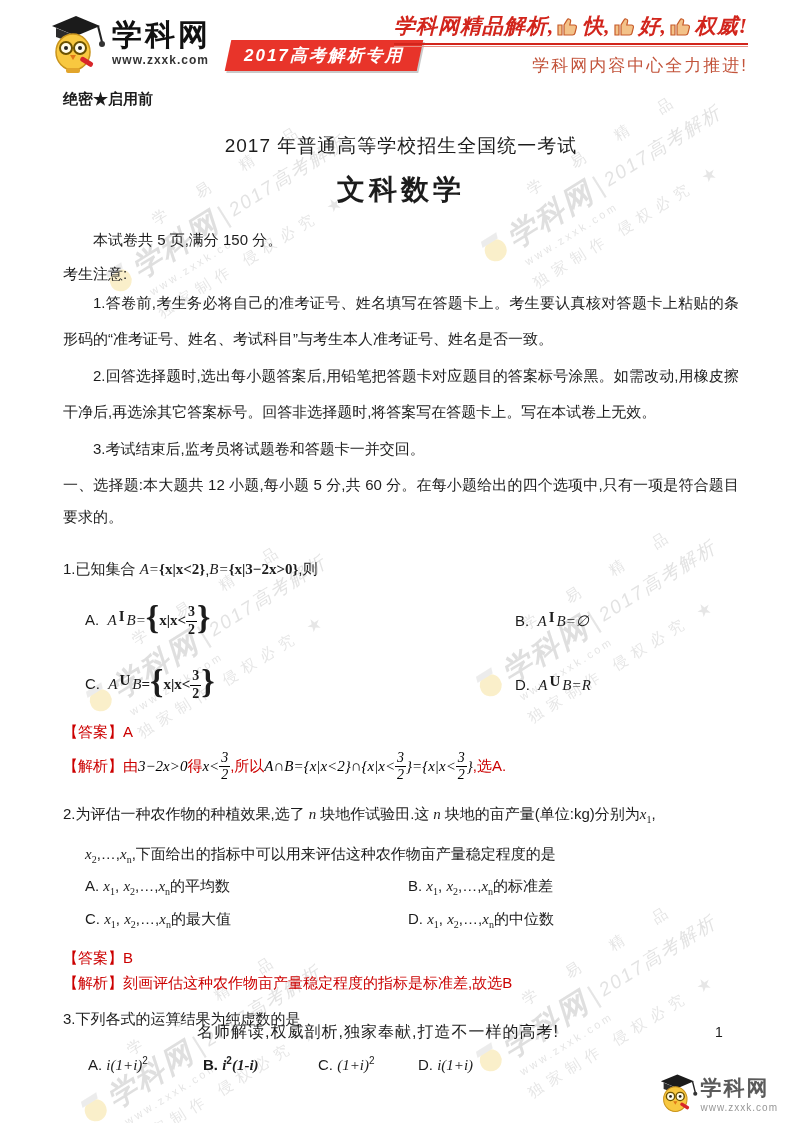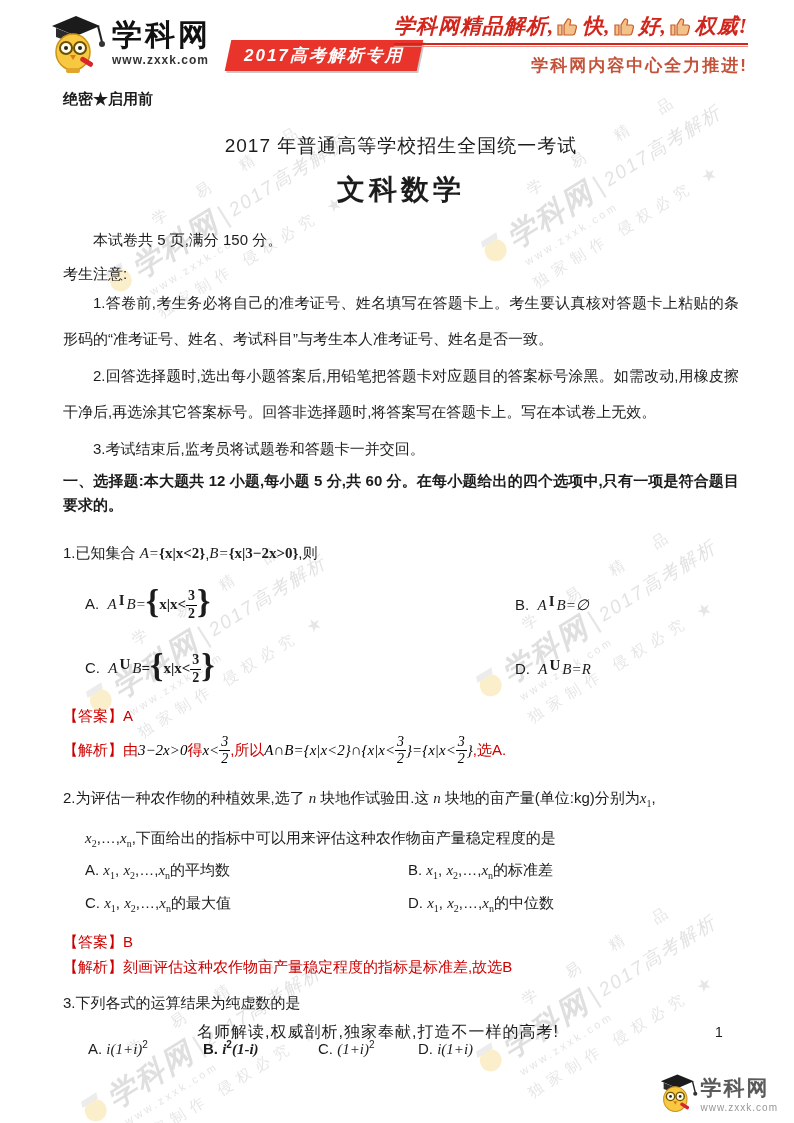--- a/index.html
+++ b/index.html
@@ -34,31 +34,31 @@
   .banner { position: absolute; top: 40px; left: 228px; z-index: 3;
     background: #e8342a; transform: skewX(-12deg); padding: 4px 16px;
     box-shadow: 2px 2px 0 #c9c9c9; }
   .banner span { display:block; transform: skewX(12deg); color:#fff; font-weight:bold;
     font-style: italic; font-size: 17px; letter-spacing: 2px; }
   .hdr-right { position: absolute; top: 12px; right: 46px; z-index: 3; text-align: right; }
   .callig { display: flex; align-items: center; justify-content: flex-end; gap: 1px;
     color: #d2251c; font-family: "Liberation Serif", serif; font-weight: bold; font-style: italic;
     font-size: 21px; letter-spacing: 1px; padding-bottom: 3px; }
   .callig-line { height: 4px; border-top: 2px solid #d2251c; border-bottom: 1px solid #e98b80; }
-  .sub-slogan { margin-top: 7px; color: #c2533a; font-size: 17px; letter-spacing: 2px; font-weight: bold; }
+  .sub-slogan { margin-top: 7px; color: #c2533a; font-size: 17px; letter-spacing: 2px; font-weight: normal; }
   .thumb { flex: 0 0 auto; margin: 0 1px; }
   
   .content { position: absolute; z-index: 2; left: 63px; right: 55px; top: 90px; font-size: 15px; }
   .secrecy { font-weight: bold; font-size: 15px; }
   .exam-title { text-align: center; font-size: 19px; letter-spacing: 1px; margin-top: 24px; }
   .subject { text-align: center; font-size: 28px; font-weight: bold; letter-spacing: 4px; margin-top: 12px; }
   .paper-info { margin-top: 22px; text-indent: 2em; }
   .notice-title { margin-top: 15px; }
   .notice { text-indent: 2em; line-height: 36px; text-align: justify; margin-top: 1px; }
-  .sec-heading { font-weight: bold; line-height: 24px; text-align: justify; margin-top: 2px; }
+  .sec-heading { font-weight: normal; line-height: 32px; text-align: justify; margin-top: 2px; }
   
   .m  { font-family: "Liberation Serif", serif; font-style: italic; }
   .mb { font-family: "Liberation Serif", serif; font-weight: bold; font-style: normal; }
   .setop { font-family: "Liberation Serif", serif; font-weight: bold; font-size: 15px;
            position: relative; top: -4px; margin: 0 2px; }
   .brc { font-family: "Liberation Serif", serif; font-weight: bold; font-size: 34px;
          vertical-align: middle; position: relative; top: -3px; line-height: 1; }
   .frac { display: inline-block; vertical-align: middle; text-align: center;
           font-family: "Liberation Serif", serif; font-weight: bold; font-size: 14px; line-height: 1.15; }
   .frac .fd { border-top: 1.5px solid #000; display: block; padding: 0 2px; }

